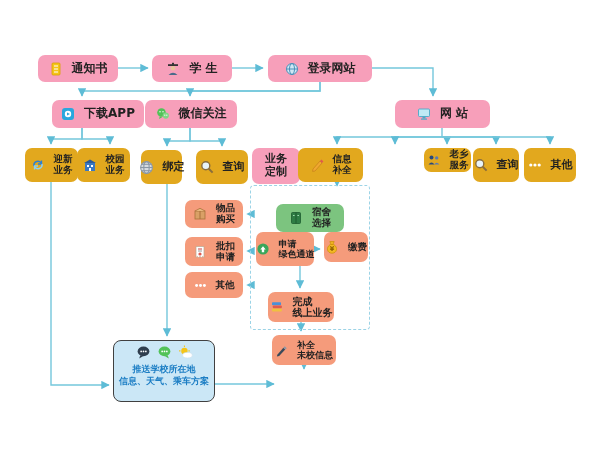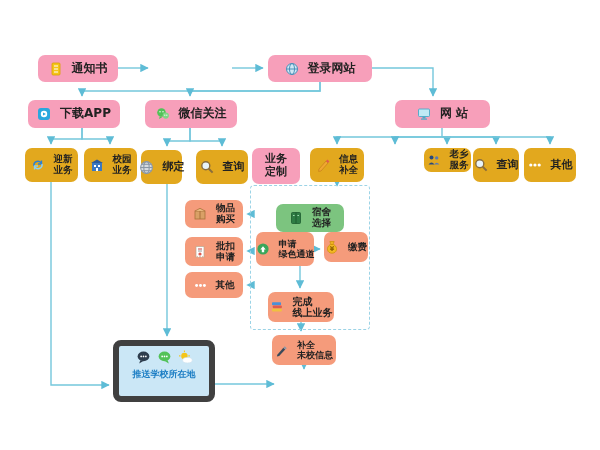--- a/index.html
+++ b/index.html
@@ -13,21 +13,21 @@
   .yellow { background:#e2a81e; }
   .orange { background:#f59b7b; }
   .green  { background:#7cc47f; }
   .lbl { font-size:11px; font-weight:bold; line-height:1.15; white-space:nowrap; }
   .lbl-lg { font-size:12px; }
   .lbl-sm { font-size:9.5px; }
   .lines { display:flex; flex-direction:column; align-items:flex-start; white-space:nowrap; }
   .lines span { display:block; }
   .icon { display:inline-flex; flex:0 0 auto; }
   .dashed-box { position:absolute; border:1.6px dashed #9bd3e6; border-radius:4px; background:transparent; }
-  .pushbox { position:absolute; background:#cbe7f6; border:6px solid #404040; border-radius:8px;
+  .pushbox { position:absolute; background:#cbe7f6; border:1px solid #404040; border-radius:8px;
              display:flex; flex-direction:column; align-items:center; justify-content:flex-start;
              padding-top:4px; color:#1c7ec4; }
   .push-icons { display:flex; gap:6px; align-items:center; }
   .push-text { margin-top:3px; font-size:9px; font-weight:bold; line-height:1.35; text-align:center; }
   .push-text span { display:block; }
 </style>
 </head>
 <body>
 
 <div class="canvas">
@@ -77,33 +77,44 @@
       <svg width="14" height="14" viewBox="0 0 14 14">
           <rect x="3" y="1" width="8" height="12" rx="1" fill="#f5c518" stroke="#d8a200" stroke-width="0.8"></rect>
           <line x1="5" y1="4" x2="9" y2="4" stroke="#fff"></line>
           <line x1="5" y1="7" x2="9" y2="7" stroke="#fff"></line>
           <line x1="5" y1="10" x2="9" y2="10" stroke="#fff"></line>
         </svg>
     </span>
     <span class="lbl lbl-lg">通知书</span>
   </div>
 
+  <div class="node pink" style="left:152px;top:55px;width:80px;height:27px">
+    <span class="icon">
+      <svg width="14" height="14" viewBox="0 0 14 14">
+          <rect x="2" y="2.2" width="10" height="1.8" fill="#333"></rect>
+          <rect x="6" y="0.8" width="2" height="2" fill="#333"></rect>
+          <circle cx="7" cy="6.3" r="2.3" fill="#e8c49a"></circle>
+          <path d="M2.5,13 Q7,8.6 11.5,13 Z" fill="#4a6a8a"></path>
+        </svg>
+    </span>
+    <span class="lbl lbl-lg">学 生</span>
+  </div>
 
   <div class="node pink" style="left:268px;top:55px;width:104px;height:27px">
     <span class="icon">
       <svg width="14" height="14" viewBox="0 0 14 14">
           <circle cx="7" cy="7" r="5.5" fill="#cfe8f5" stroke="#4a90b8"></circle>
           <ellipse cx="7" cy="7" rx="2.5" ry="5.5" fill="none" stroke="#4a90b8"></ellipse>
           <line x1="1.5" y1="7" x2="12.5" y2="7" stroke="#4a90b8"></line>
         </svg>
     </span>
     <span class="lbl lbl-lg">登录网站</span>
   </div>
 
-  <div class="node pink" style="left:28px;top:100px;width:92px;height:28px">
+  <div class="node pink" style="left:52px;top:100px;width:92px;height:28px">
     <span class="icon">
       <svg width="14" height="14" viewBox="0 0 14 14">
           <rect x="1" y="1" width="12" height="12" rx="3" fill="#2aa7dd"></rect>
           <circle cx="7" cy="7" r="3.2" fill="#fff"></circle>
           <path d="M6,5.4 L9,7 L6,8.6 Z" fill="#2aa7dd"></path>
         </svg>
     </span>
     <span class="lbl lbl-lg">下载APP</span>
   </div>
 
@@ -141,21 +152,21 @@
           <path d="M11,6 A4,4 0 0 1 3.5,8.5" fill="none" stroke="#8fd0f0" stroke-width="1.6"></path>
           <path d="M3.5,11.5 V8 H7" fill="none" stroke="#8fd0f0" stroke-width="1.3"></path>
         </svg>
     </span>
     <span class="lbl lbl-sm lines">
       <span>迎新</span>
       <span>业务</span>
     </span>
   </div>
 
-  <div class="node yellow" style="left:84px;top:148px;width:53px;height:34px">
+  <div class="node yellow" style="left:77px;top:148px;width:53px;height:34px">
     <span class="icon">
       <svg width="14" height="14" viewBox="0 0 14 14">
           <path d="M1,5 L7,1.5 L13,5 Z" fill="#2a5a9a"></path>
           <rect x="2" y="5" width="10" height="8" fill="#3a78c2"></rect>
           <rect x="4" y="7" width="2" height="2" fill="#fff"></rect>
           <rect x="8" y="7" width="2" height="2" fill="#fff"></rect>
           <rect x="6" y="10" width="2" height="3" fill="#fff"></rect>
         </svg>
     </span>
     <span class="lbl lbl-sm lines">
@@ -187,21 +198,21 @@
     <span class="lbl">查询</span>
   </div>
 
   <div class="node pink" style="left:252px;top:148px;width:48px;height:36px">
     <span class="lbl lines" style="align-items:center">
       <span>业务</span>
       <span>定制</span>
     </span>
   </div>
 
-  <div class="node yellow" style="left:310px;top:148px;width:54px;height:34px">
+  <div class="node yellow" style="left:298px;top:148px;width:65px;height:34px">
     <span class="icon">
       <svg width="14" height="14" viewBox="0 0 14 14">
           <path d="M3,11 L10,3 L12,5 L5,13 L2.6,13.4 Z" fill="#f0a830" stroke="#c07818" stroke-width="0.6"></path>
           <path d="M10,3 L11.4,1.4 L13.4,3.4 L12,5 Z" fill="#e05a4e"></path>
         </svg>
     </span>
     <span class="lbl lbl-sm lines">
       <span>信息</span>
       <span>补全</span>
     </span>
@@ -378,17 +389,18 @@
               <line x1="6" y1="9.2" x2="6" y2="10.5"></line>
               <line x1="1" y1="5.5" x2="2.3" y2="5.5"></line>
               <line x1="9.7" y1="5.5" x2="11" y2="5.5"></line>
             </g>
             <ellipse cx="8.8" cy="9.5" rx="4.5" ry="2.6" fill="#fff" stroke="#cfe2ee" stroke-width="0.6"></ellipse>
           </svg>
       </span>
     </span>
     <span class="push-text">
       <span>推送学校所在地</span>
+      <span>信息、天气、乘车方案</span>
     </span>
   </div>
 
 
 </div>
 
 </body></html>

